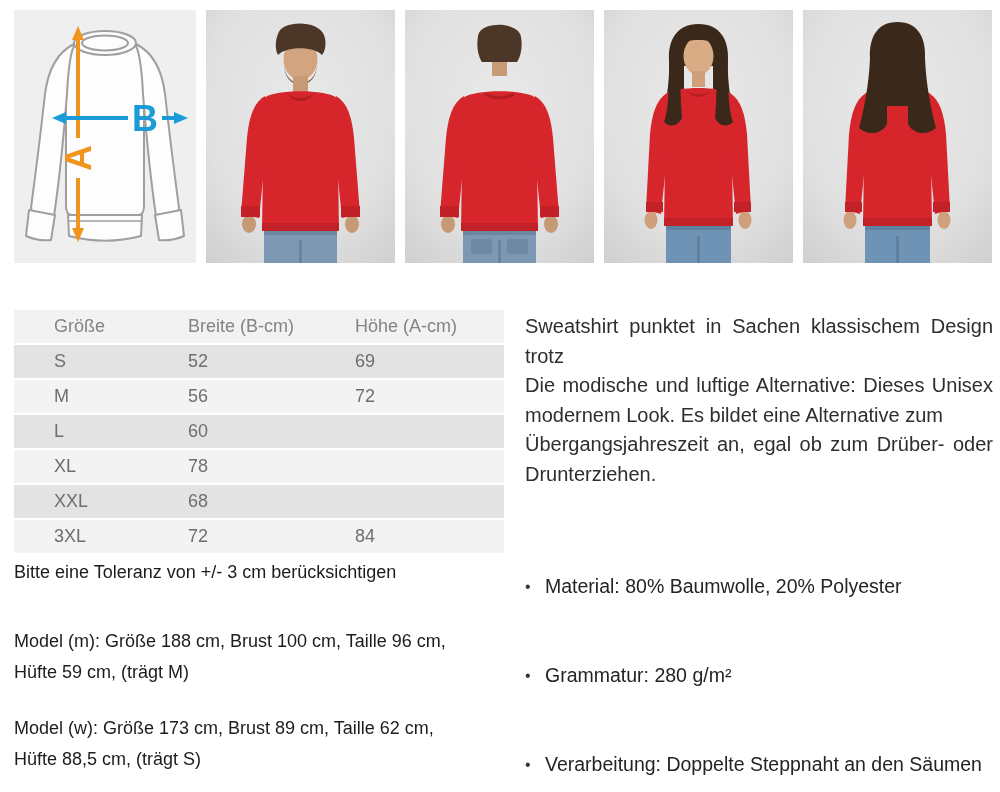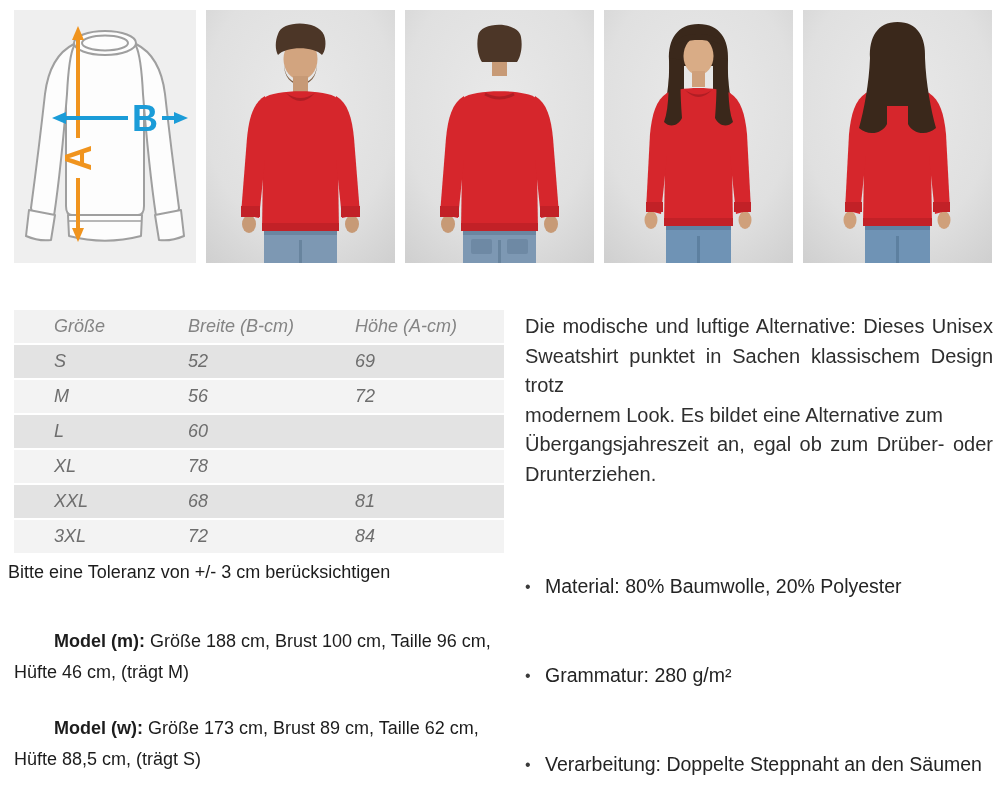--- a/index.html
+++ b/index.html
@@ -17,32 +17,32 @@
   .sketchline { stroke:#9f9f9f; stroke-width:1.5; fill:none; }
   .arrA line { stroke:#f0941e; stroke-width:4; }
   .arrA polygon { fill:#f0941e; }
   .arrA text { fill:#f0941e; font:bold 36px "Liberation Sans", sans-serif; }
   .arrB line { stroke:#1b9cd8; stroke-width:4; }
   .arrB polygon { fill:#1b9cd8; }
   .arrB text { fill:#1b9cd8; font:bold 36px "Liberation Sans", sans-serif; }
 
   
   .size-table { position:absolute; left:14px; top:310px; width:490px; }
-  .trow { display:grid; grid-template-columns:134px 167px 1fr; height:33px; margin-bottom:2px; align-items:center; font-size:18px;font-style:italic; }
+  .trow { display:grid; grid-template-columns:134px 167px 1fr; height:33px; margin-bottom:2px; align-items:center; font-size:18px; }
   .trow .tc { padding-left:40px; }
   .thead { background:#f2f2f2; color:#848484; }
   .dk { background:#e3e3e3; color:#6e6e6e; }
   .lt { background:#f3f3f3; color:#6e6e6e; }
 
   
-  .tolerance { position:absolute; left:8px; top:562px; font-size:18px; color:#1c1c1c; }
+  .tolerance { position:absolute; left:14px; top:562px; font-size:18px; color:#1c1c1c; }
   .model { position:absolute; left:14px; font-size:18px; color:#1c1c1c; line-height:31px; }
   .model-m { top:626px; }
   .model-w { top:713px; }
-  .b { font-weight:bold;margin-left:40px; }
+  .b { font-weight:normal; }
 
   
   .desc { position:absolute; left:525px; top:312px; width:468px; font-size:20px; line-height:29.6px; color:#2e2e2e; }
   .j { text-align:justify; text-align-last:justify; }
   .bullets { position:absolute; left:525px; top:513px; width:470px; font-size:19.5px; line-height:29.6px; color:#242424; white-space:pre-wrap; }
   .bi { display:flex; }
   .dot { flex:0 0 20px; width:20px; font-size:16px; color:#3a3a3a; }
 </style>
 </head>
 <body>
@@ -207,44 +207,43 @@
       <div class="tc">L</div>
       <div class="tc">60</div>
     </div>
     <div class="trow lt">
       <div class="tc">XL</div>
       <div class="tc">78</div>
     </div>
     <div class="trow dk">
       <div class="tc">XXL</div>
       <div class="tc">68</div>
-      <div class="tc">81</div>
     </div>
     <div class="trow lt">
       <div class="tc">3XL</div>
       <div class="tc">72</div>
       <div class="tc">84</div>
     </div>
   </div>
 
   <div class="tolerance">Bitte eine Toleranz von +/- 3 cm berücksichtigen</div>
 
   <div class="model model-m">
     <div><span class="b">Model (m):</span><span> Größe 188 cm, Brust 100 cm, Taille 96 cm,</span></div>
-    <div>Hüfte 46 cm, (trägt M)</div>
+    <div>Hüfte 59 cm, (trägt M)</div>
   </div>
 
   <div class="model model-w">
     <div><span class="b">Model (w):</span><span> Größe 173 cm, Brust 89 cm, Taille 62 cm,</span></div>
     <div>Hüfte 88,5 cm, (trägt S)</div>
   </div>
 
   <div class="desc">
+    <div class="j">Sweatshirt punktet in Sachen klassischem Design trotz</div>
     <div class="j">Die modische und luftige Alternative: Dieses Unisex</div>
-    <div class="j">Sweatshirt punktet in Sachen klassischem Design trotz</div>
     <div>modernem Look. Es bildet eine Alternative zum</div>
     <div class="j">Übergangsjahreszeit an, egal ob zum Drüber- oder</div>
     <div>Drunterziehen.</div>
   </div>
 
   <div class="bullets">
     <div class="bi">
       <span class="dot">•</span>
       <span>Material: 80% Baumwolle, 20% Polyester</span>
     </div>

